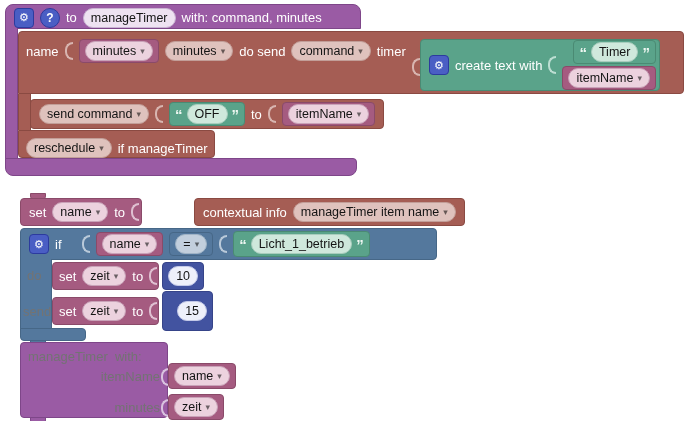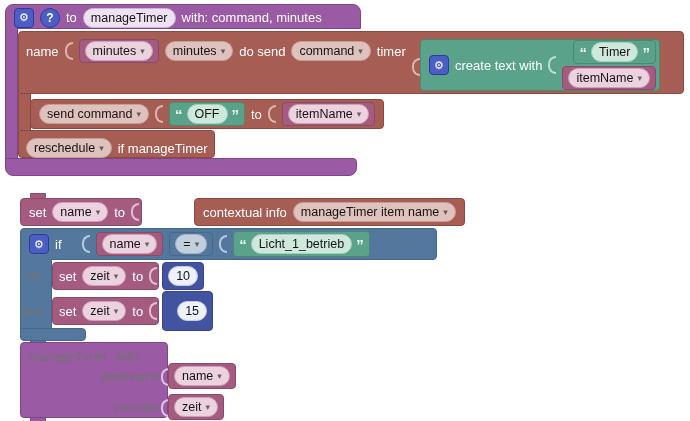--- a/index.html
+++ b/index.html
@@ -182,21 +182,21 @@
       <span class="fld fld-green">
           <span>Licht_1_betrieb</span>
         </span>
       <span class="quote">”</span>
     </span>
   </div>
   <div class="rect blue" style="left:20px;top:259px;width:32px;height:71px;border-top:none;border-bottom:none;"></div>
   <div class="rect blue" style="left:20px;top:328px;width:66px;height:13px;border-radius:0 4px 4px 4px;"></div>
   <div class="tab blue" style="left:30px;top:340px;"></div>
   <span class="lbl-abs" style="left:27px;top:268px;">do</span>
-  <span class="lbl-abs" style="left:23px;top:304px;">text</span>
+  <span class="lbl-abs" style="left:23px;top:304px;">send</span>
 
   <div class="blk" style="left:52px;top:262px;background:none;border:none;padding:0;gap:3px;height:28px;">
     <span class="inline-blk pink" style="height:28px;padding:0 6px;gap:6px;">
       <span>set</span>
       <span class="fld fld-pink">
           <span>zeit</span>
           <span class="arrow">▾</span>
         </span>
       <span>to</span>
       <span class="sock" style="border-color:#dfc0d1;margin-right:-5px;"></span>

